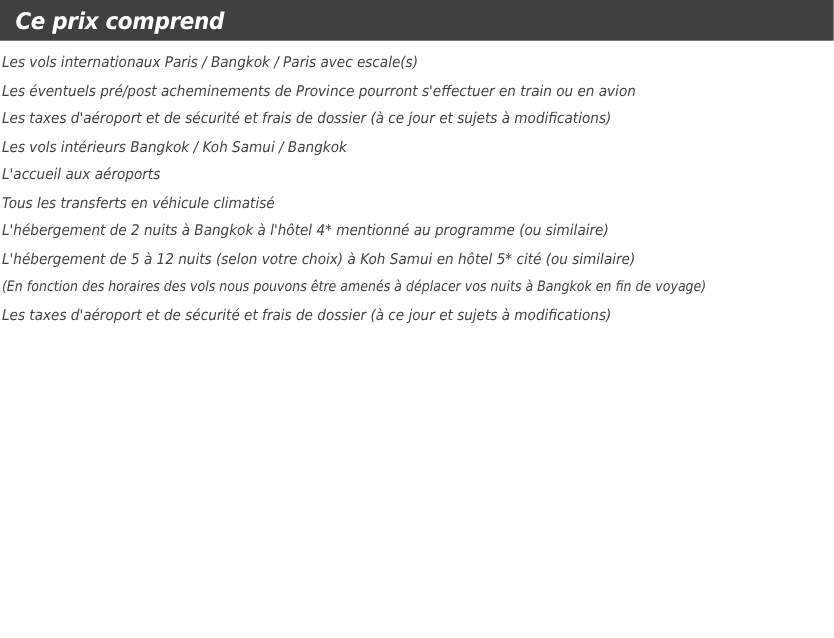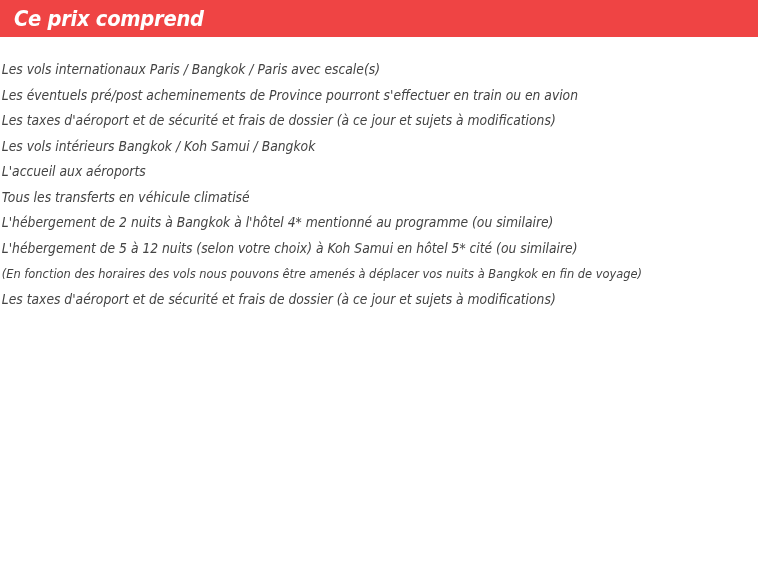--- a/index.html
+++ b/index.html
@@ -20,21 +20,21 @@
     height: 580px;
     position: relative;
   }
 
   
   .section-header {
     width: 100%;
     box-sizing: border-box;
     display: flex;
     align-items: center;
-    background: #ef4444;
+    background: #404040;
   }
   .section-header .title {
     color: #ffffff;
     font-style: italic;
     font-weight: bold;
     font-family: "DejaVu Sans", sans-serif;
     font-size: 21px;
     letter-spacing: -0.3px;
     white-space: nowrap;
     transform: scaleX(0.93);
@@ -64,21 +64,21 @@
     transform-origin: left center;
   }
 
   
   .list li.condensed {
     font-size: 13px;
     transform: scaleX(0.88);
   }
 
   #list-include {
-    margin-top: 20px;
+    margin-top: 8px;
     padding-left: 0px;
   }
 
   
   .ghost-row {
     position: absolute;
     left: 0;
     top: 372px;
     width: 758px;
     height: 9px;

